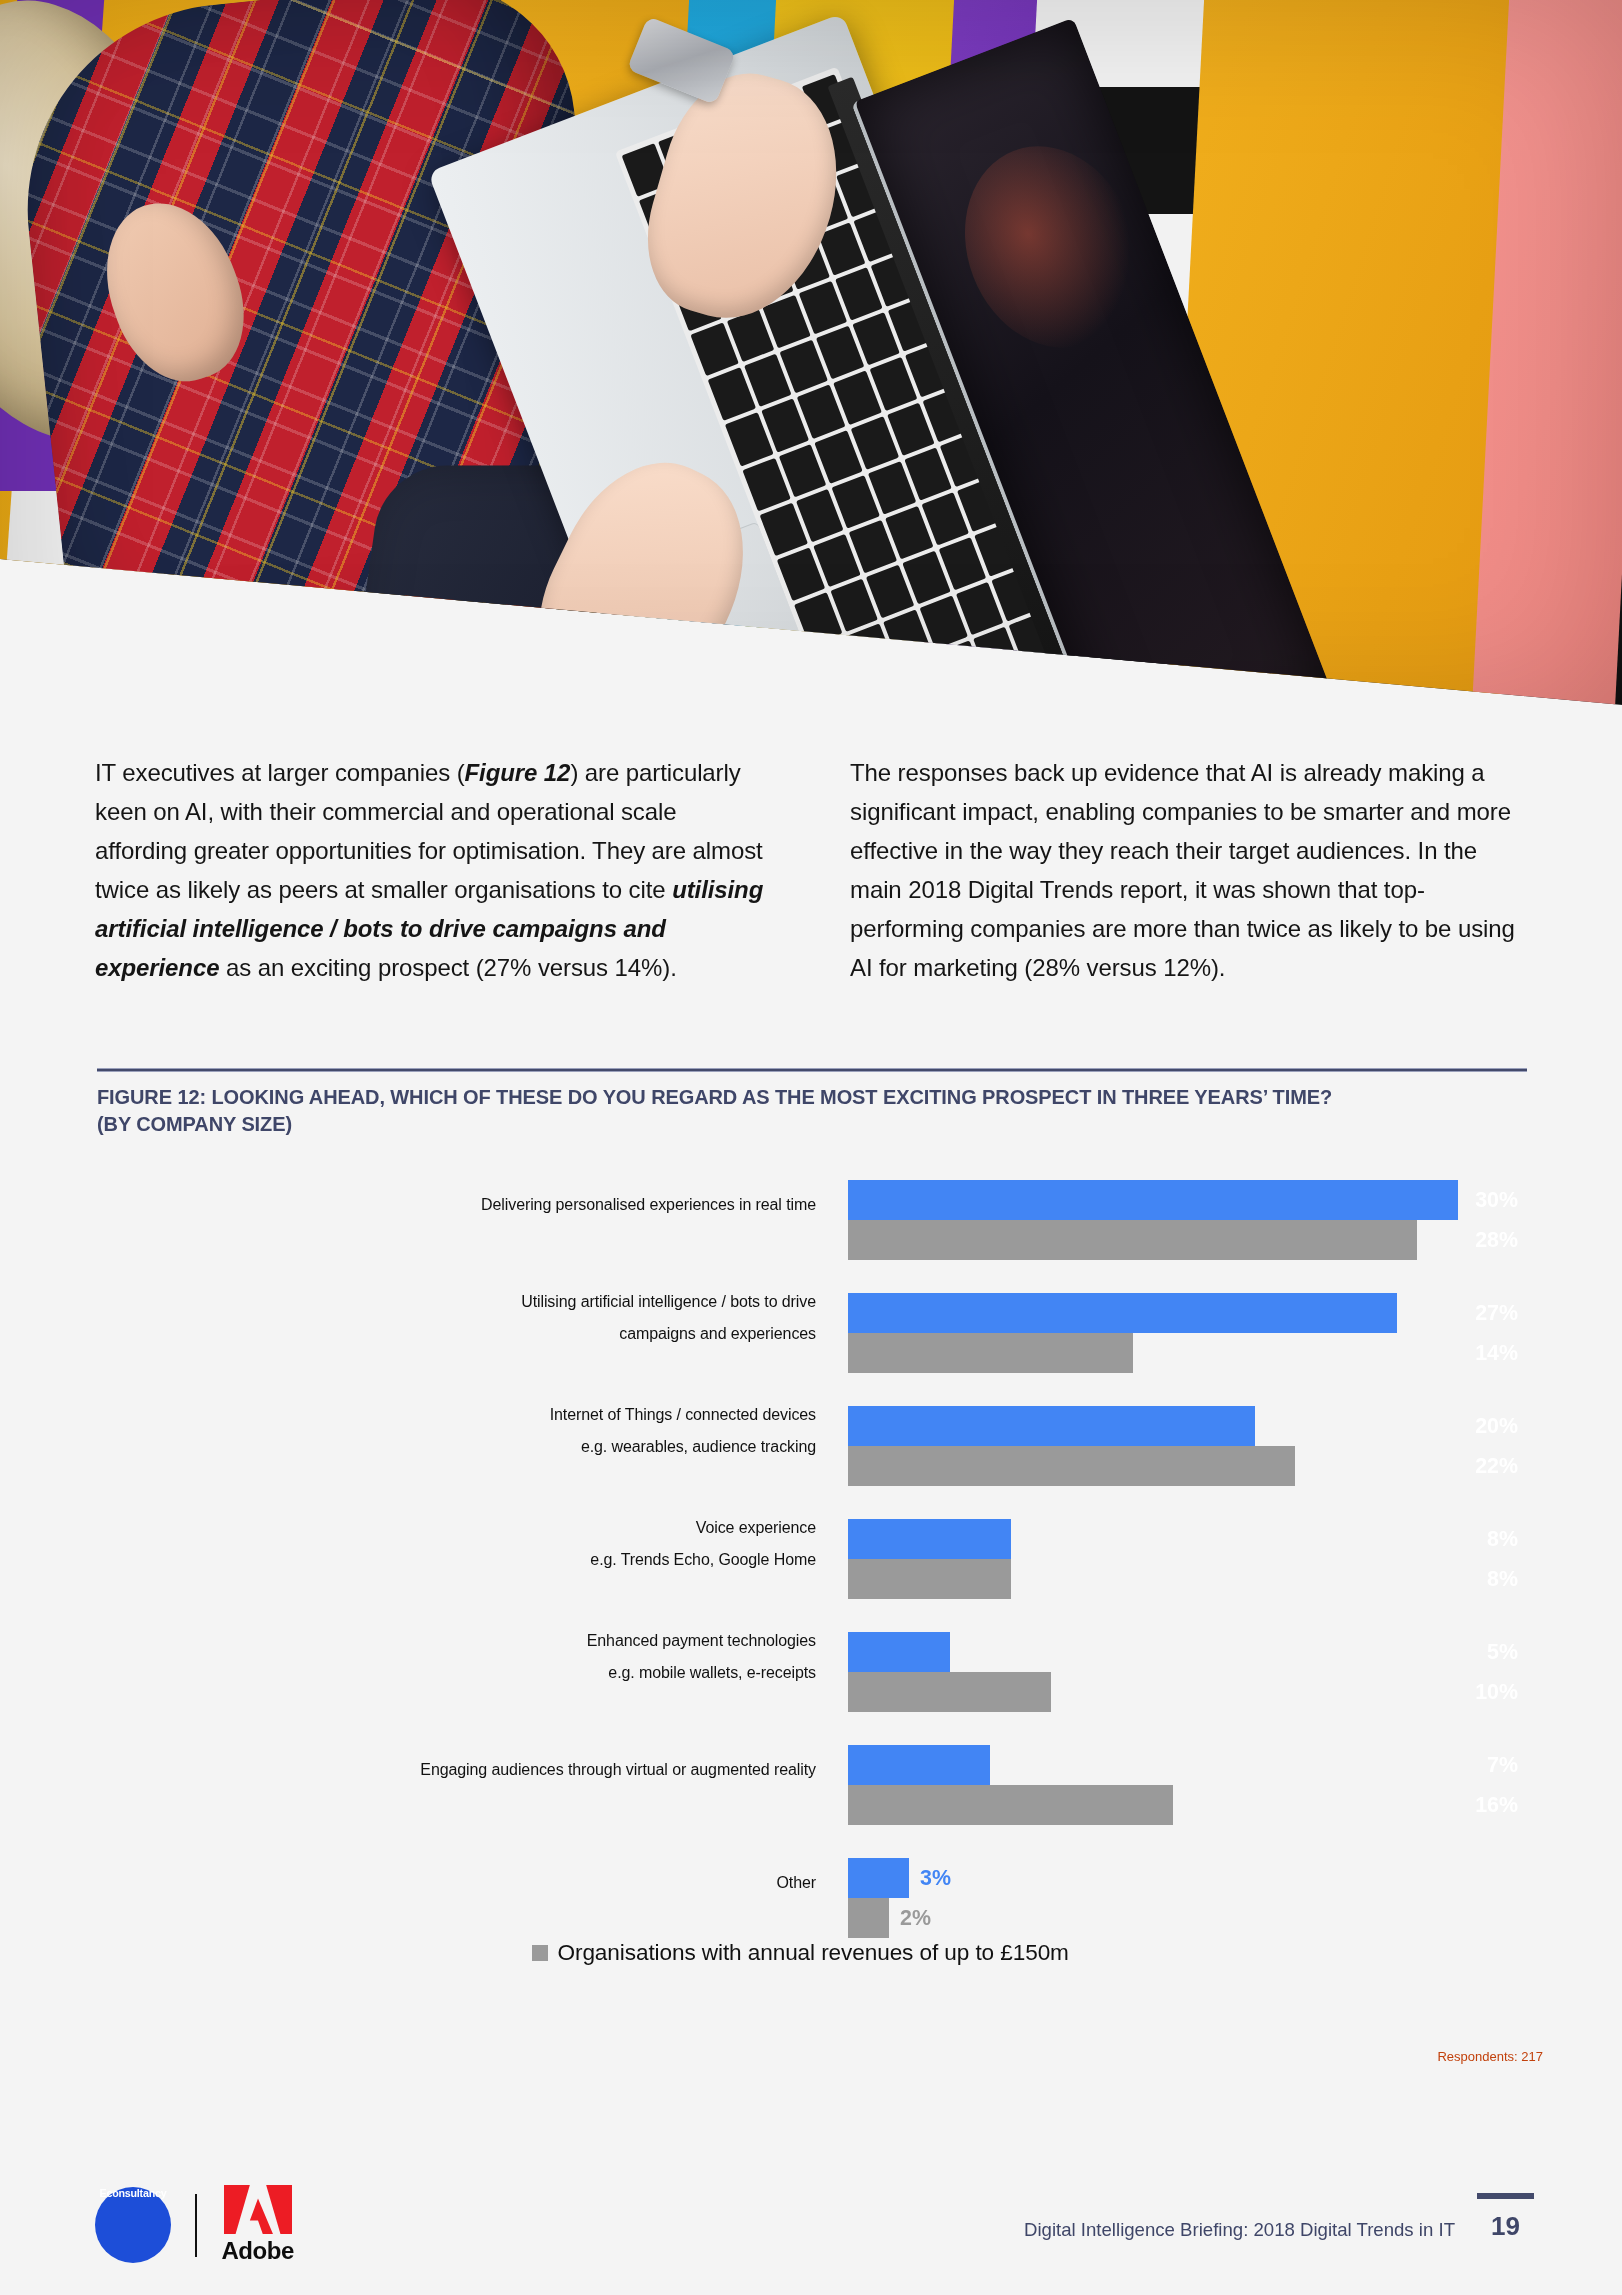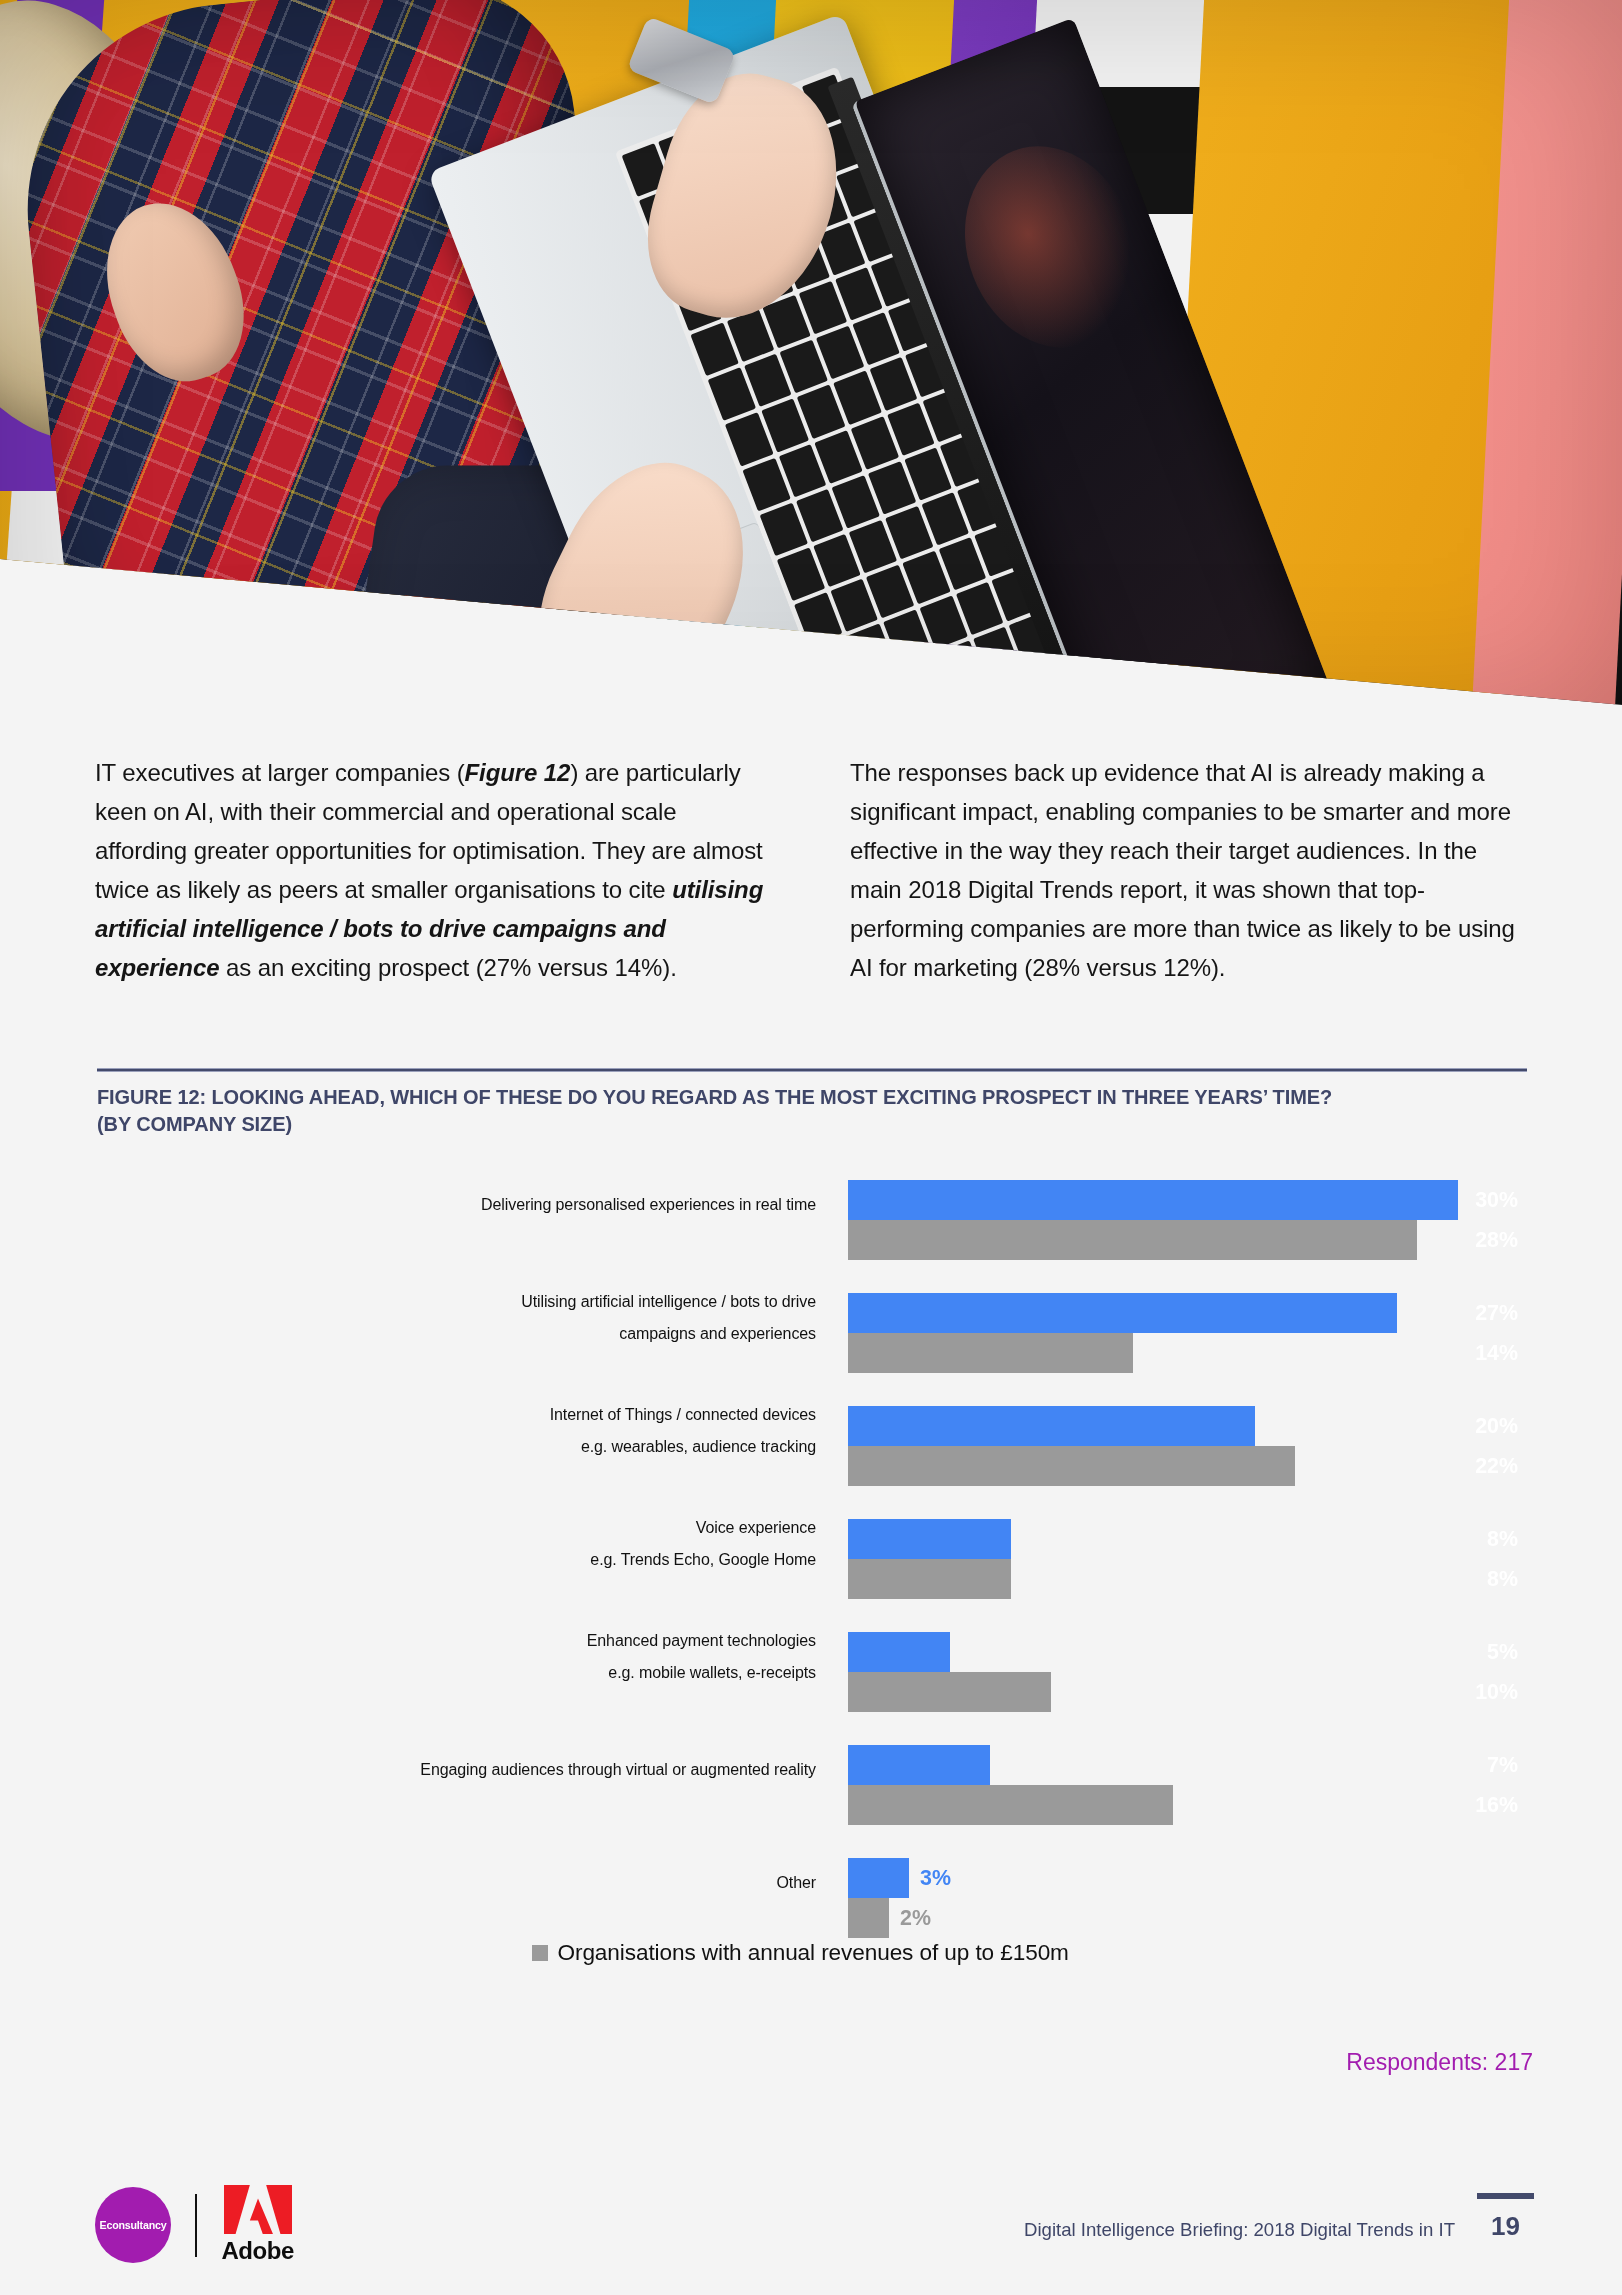--- a/index.html
+++ b/index.html
@@ -235,37 +235,37 @@
     gap: 9.5px;
     height: 42px;
     font-size: 22.6px;
     color: #111;
     letter-spacing: -0.1px;
   }
   .swatch { width: 16px; height: 16px; flex: 0 0 16px; }
 
   .respondents {
     position: absolute;
-    right: 90px; top: 2049px;
-    font-size: 23px;
-    color: #a21caf;
+    right: 80px; top: 2049px;
+    font-size: 13px;
+    color: #c2410c;
   }
 
   
   .footer-logos {
     position: absolute;
     left: 95px; top: 2185px;
     display: flex;
     align-items: center;
     gap: 24px;
   }
   .econ-logo {
     width: 76px; height: 76px; border-radius: 50%;
-    background: #a21caf;
-    display: flex; align-items: center; justify-content: center;
+    background: #1d4ed8;
+    display: flex; justify-content: center;
   }
   .econ-logo span {
     color: #fff; font-size: 10.7px; font-weight: bold; letter-spacing: -0.2px;
   }
   .logo-divider { width: 2.4px; height: 63px; background: #111; }
   .adobe-logo { display: flex; flex-direction: column; align-items: center; gap: 3.2px; }
   .adobe-mark { width: 68px; height: 49px; }
   .adobe-word { font-size: 24px; font-weight: bold; color: #0d0d0d; letter-spacing: -0.4px; }
 
   .footer-text {

